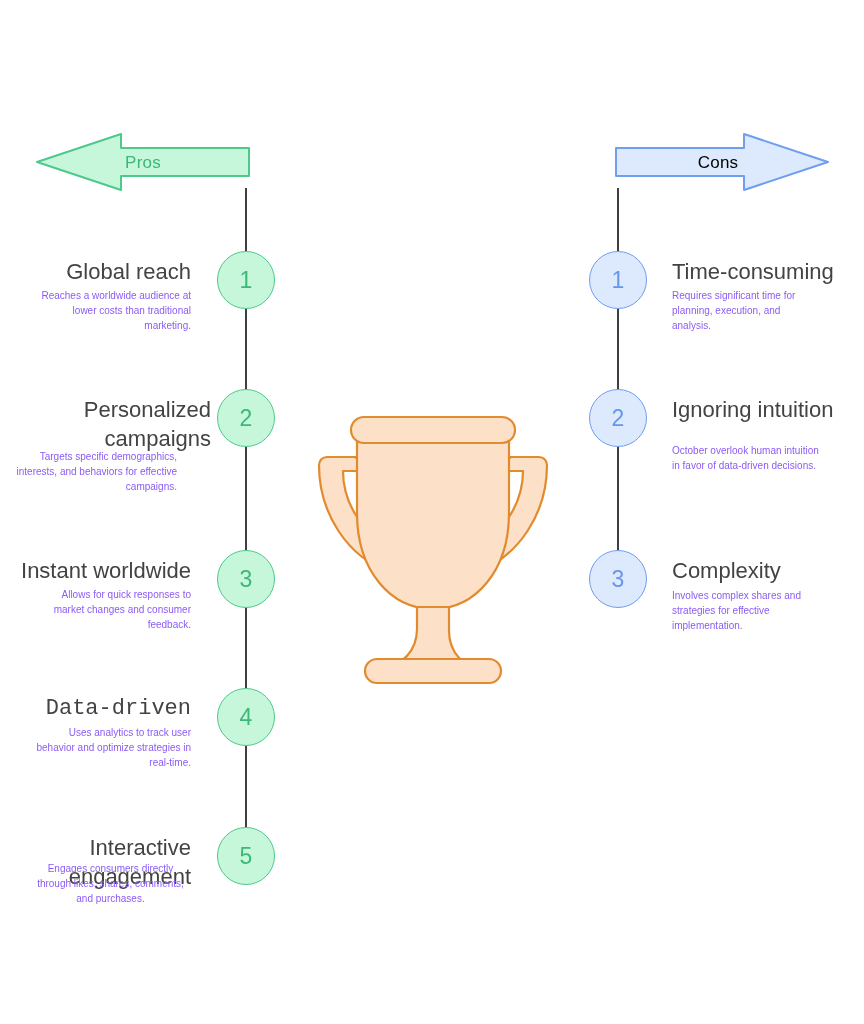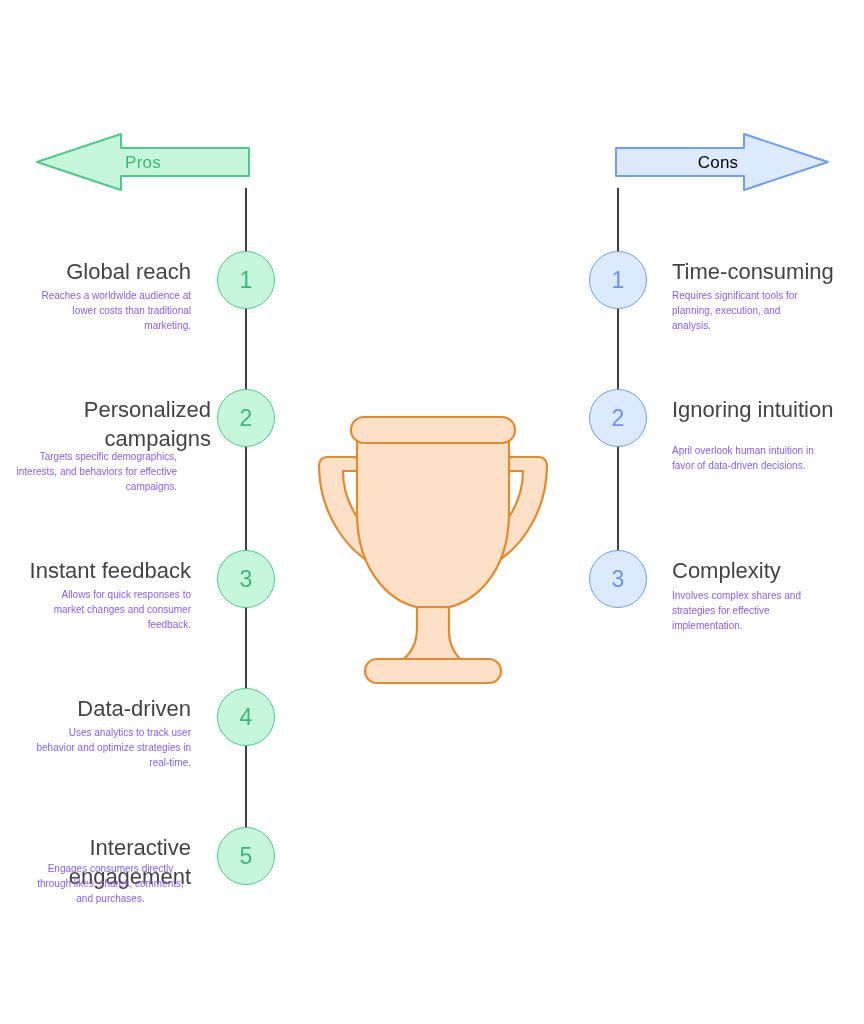--- a/index.html
+++ b/index.html
@@ -143,50 +143,50 @@
 
     <div class="node pros" style="left:217px; top:365px;">
       <span>2</span>
     </div>
     <div class="item-title" style="left:0px; top:372px; width:191px;padding-left:20px;">Personalized campaigns</div>
     <div class="item-desc" style="left:16px; top:426px; width:161px;">Targets specific demographics, interests, and behaviors for effective campaigns.</div>
 
     <div class="node pros" style="left:217px; top:526px;">
       <span>3</span>
     </div>
-    <div class="item-title" style="left:0px; top:533px; width:191px;">Instant feedback</div>
+    <div class="item-title" style="left:0px; top:533px; width:191px;">Instant worldwide</div>
     <div class="item-desc" style="left:30px; top:564px; width:161px;">Allows for quick responses to market changes and consumer feedback.</div>
 
     <div class="node pros" style="left:217px; top:664px;">
       <span>4</span>
     </div>
-    <div class="item-title" style="left:0px; top:671px; width:191px;">Data-driven</div>
+    <div class="item-title" style="left:0px; top:671px; width:191px;font-family:Liberation Mono, monospace;">Data-driven</div>
     <div class="item-desc" style="left:30px; top:702px; width:161px;">Uses analytics to track user behavior and optimize strategies in real-time.</div>
 
     <div class="node pros" style="left:217px; top:803px;">
       <span>5</span>
     </div>
     <div class="item-title" style="left:0px; top:810px; width:191px;">Interactive engagement</div>
     <div class="item-desc" style="left:30px; top:838px; width:161px;text-align:center;">Engages consumers directly through likes, shares, comments, and purchases.</div>
 
   </div>
 
   <div class="side-right">
 
     <div class="node cons" style="left:589px; top:227px;">
       <span>1</span>
     </div>
     <div class="item-title" style="left:672px; top:234px; width:195px;">Time-consuming</div>
-    <div class="item-desc" style="left:672px; top:265px; width:150px;">Requires significant tools for planning, execution, and analysis.</div>
+    <div class="item-desc" style="left:672px; top:265px; width:150px;">Requires significant time for planning, execution, and analysis.</div>
 
     <div class="node cons" style="left:589px; top:365px;">
       <span>2</span>
     </div>
     <div class="item-title" style="left:672px; top:372px; width:195px;">Ignoring intuition</div>
-    <div class="item-desc" style="left:672px; top:420px; width:152px;">April overlook human intuition in favor of data-driven decisions.</div>
+    <div class="item-desc" style="left:672px; top:420px; width:152px;">October overlook human intuition in favor of data-driven decisions.</div>
 
     <div class="node cons" style="left:589px; top:526px;">
       <span>3</span>
     </div>
     <div class="item-title" style="left:672px; top:533px; width:195px;">Complexity</div>
     <div class="item-desc" style="left:672px; top:565px; width:142px;">Involves complex shares and strategies for effective implementation.</div>
 
   </div>
 
 </div>

